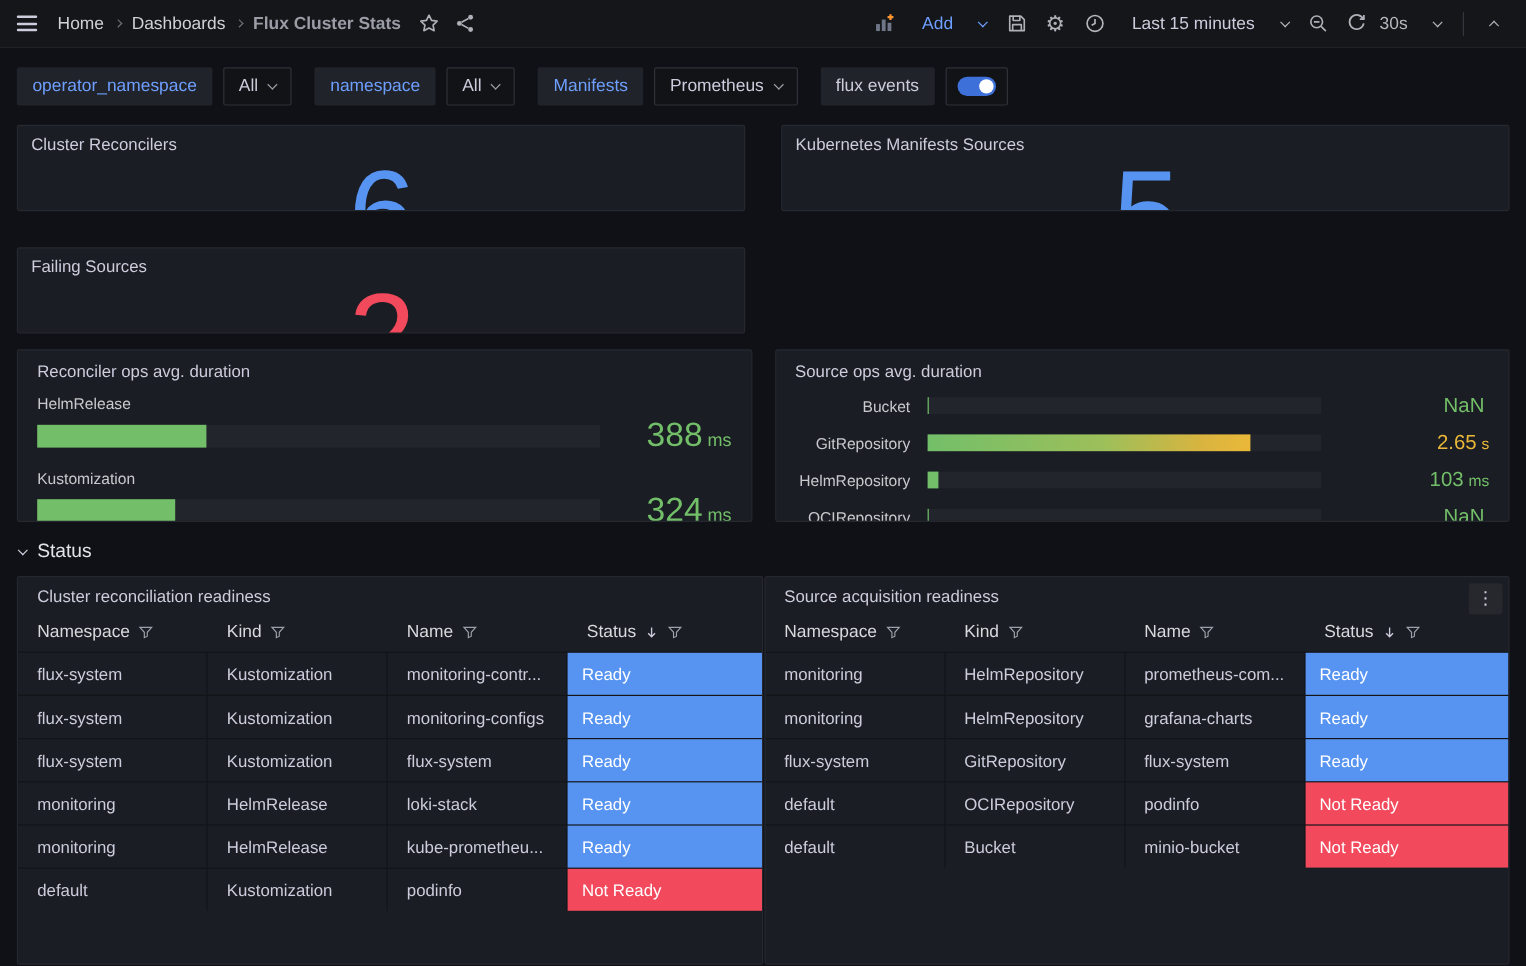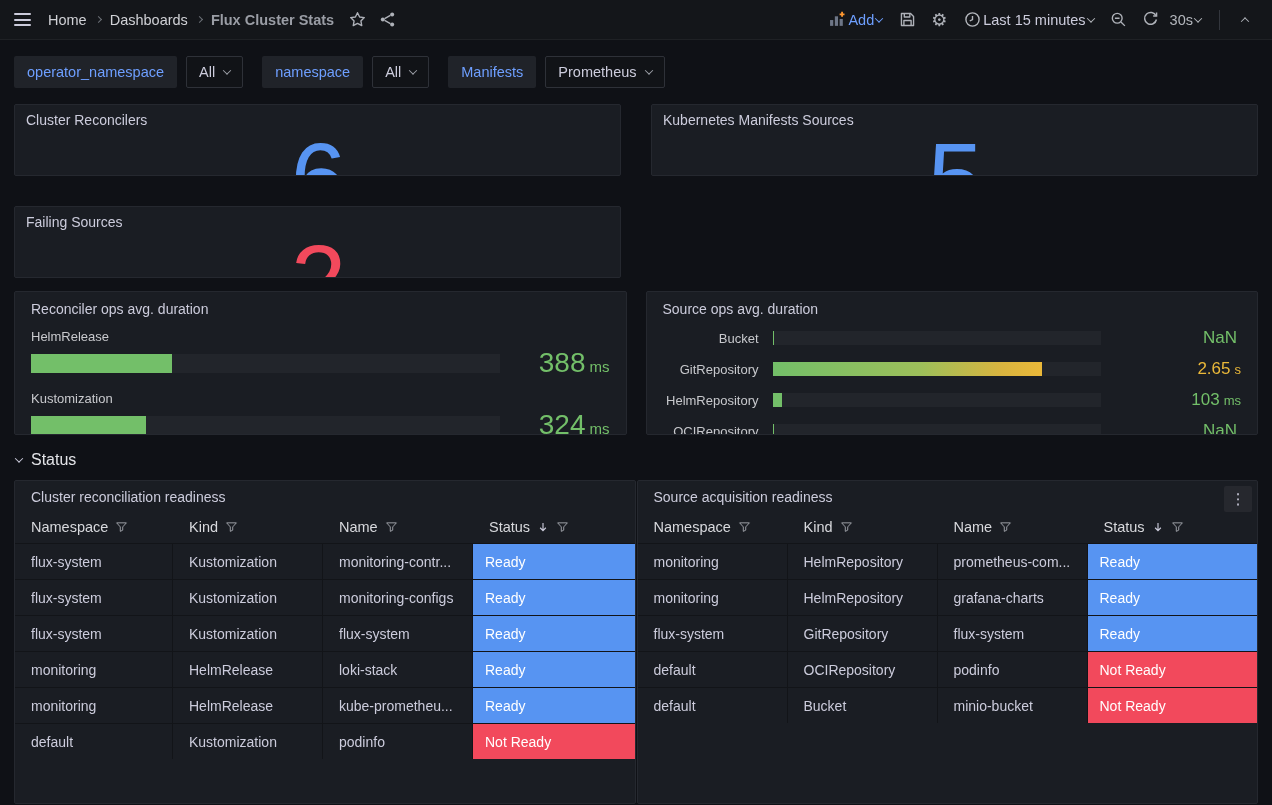--- a/index.html
+++ b/index.html
@@ -17,21 +17,21 @@
   }
   .nav-left { display:flex; align-items:center; gap:4px; }
   .hamburger { width:44px; height:40px; display:flex; flex-direction:column; justify-content:center; align-items:center; gap:3.5px; cursor:pointer; background:none; border:none; }
   .hamburger span { width:17px; height:2px; background:#ccccdc; border-radius:1px; }
   .crumbs { display:flex; align-items:center; gap:8px; }
   .crumb { color:#d0d1d6; cursor:pointer; background:none; border:none; font-size:14.5px; font-family:inherit; }
   .crumb.current { color:#9a9da5; cursor:default;font-weight:bold; }
   .crumb-sep { width:5px; height:5px; border-right:1.4px solid #6c7077; border-bottom:1.4px solid #6c7077; transform:rotate(-45deg); margin:0 1px; }
   .nav-icon-btn { background:none; border:none; color:#aeb1b8; display:flex; align-items:center; justify-content:center; width:26px; height:26px; cursor:pointer; }
   .nav-right { margin-left:auto; display:flex; align-items:center; gap:6px; }
-  .nav-group { display:flex; align-items:center; gap:2px; padding:0 6px; color:#b4b7bd; cursor:pointer; background:none; border:none; font-family:inherit; font-size:14px; }
+  .nav-group { display:flex; align-items:center; gap:22px; padding:0 6px; color:#b4b7bd; cursor:pointer; background:none; border:none; font-family:inherit; font-size:14px; }
   .add-label { color:#6e9fff; font-size:14.5px; }
   .caret { width:6px; height:6px; border-right:1.6px solid currentColor; border-bottom:1.6px solid currentColor; transform:rotate(45deg) translate(-1px,-1px); display:inline-block; }
   .caret.blue { color:#6e9fff; }
   .caret.up { transform:rotate(-135deg) translate(-1px,-1px); }
   .time-label { color:#ccccdc; font-size:14.5px; }
   .interval-label { color:#b4b7bd; font-size:14.5px; }
   .nav-divider { width:1px; height:20px; background:#33363d; margin:0 6px; }
   .gear-glyph { font-size:18px; line-height:1; }
   
   .filters { display:flex; align-items:center; gap:19px; padding:16px 14px 0 14px; }
@@ -189,20 +189,28 @@
       <span class="caret"></span>
     </button>
   </div>
   <div class="var-group">
     <span class="var-label">Manifests</span>
     <button class="var-value">
       <span>Prometheus</span>
       <span class="caret"></span>
     </button>
   </div>
+  <div class="var-group">
+    <span class="var-label plain">flux events</span>
+    <button class="switch-box">
+      <span class="switch-pill on">
+          <span class="knob"></span>
+        </span>
+    </button>
+  </div>
 </div>
 
 <main>
 
   <section class="stats-row">
     <div class="panel stat-panel">
       <div class="panel-title">Cluster Reconcilers</div>
       <div class="stat-value" style="color: rgb(87, 148, 242);">6</div>
     </div>
     <div class="panel stat-panel">

